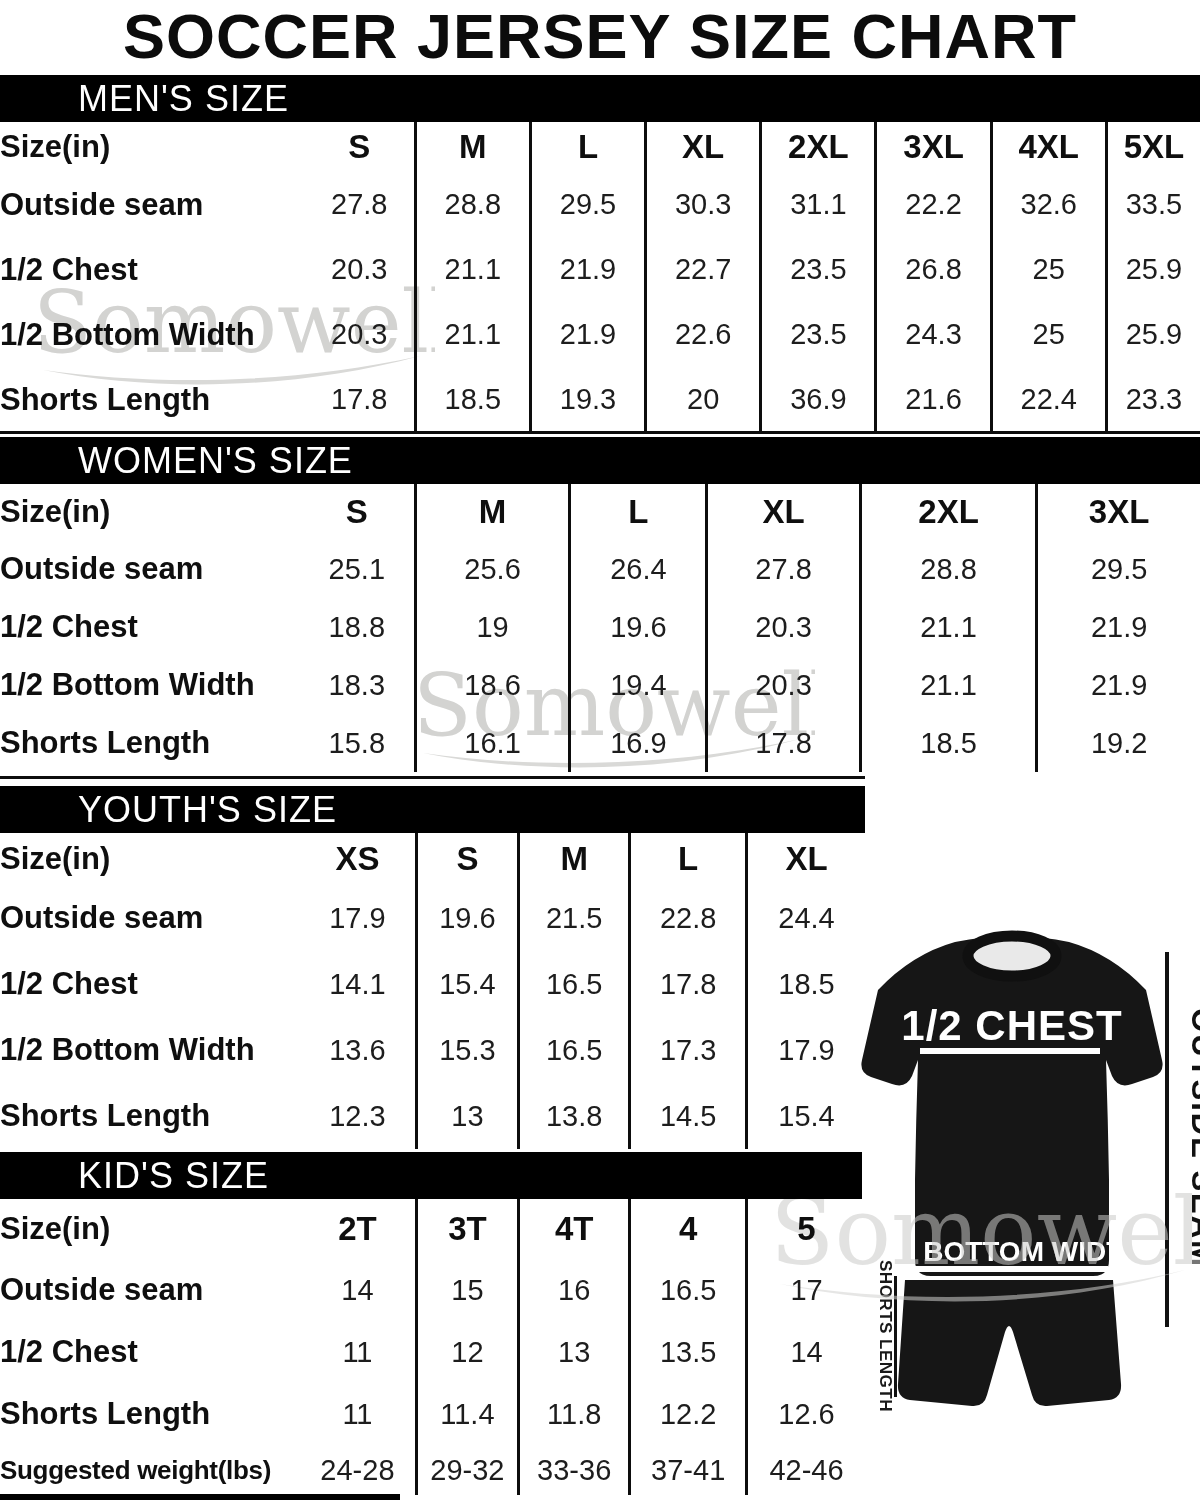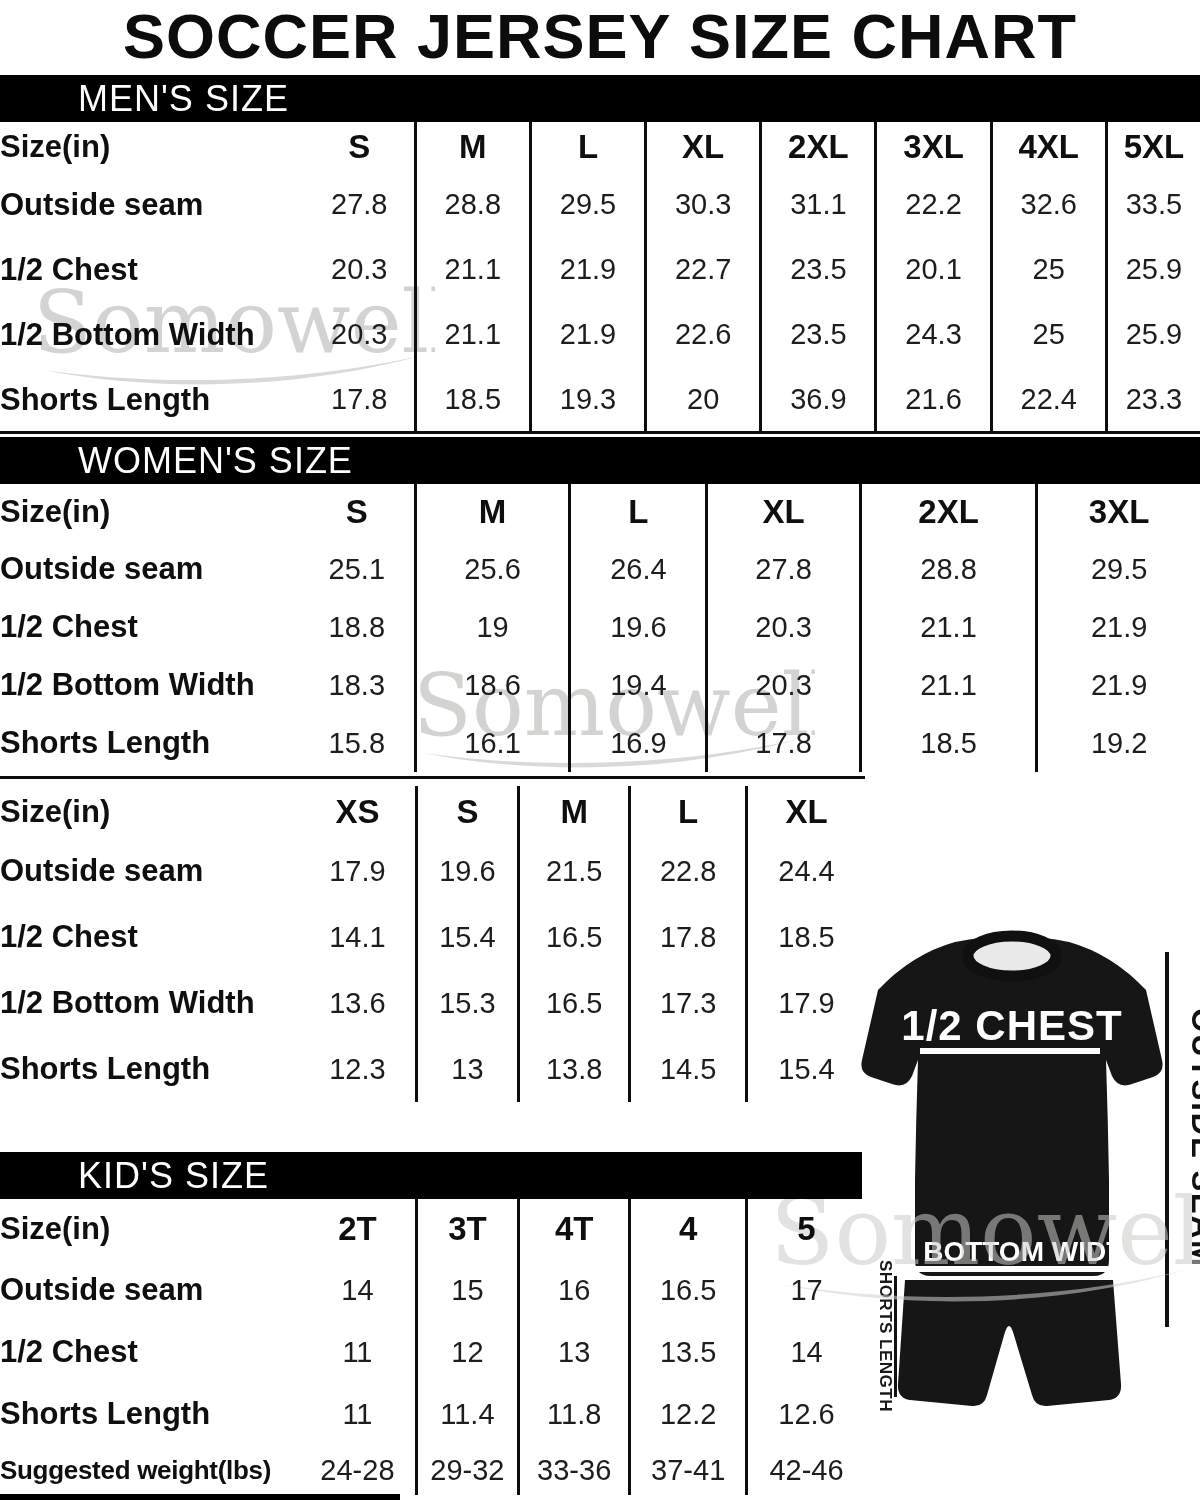--- a/index.html
+++ b/index.html
@@ -96,21 +96,21 @@
             <td class="val">32.6</td>
             <td class="val">33.5</td>
           </tr>
           <tr>
             <td class="label">1/2 Chest</td>
             <td class="val">20.3</td>
             <td class="val">21.1</td>
             <td class="val">21.9</td>
             <td class="val">22.7</td>
             <td class="val">23.5</td>
-            <td class="val">20.1</td>
+            <td class="val">26.8</td>
             <td class="val">25</td>
             <td class="val">25.9</td>
           </tr>
           <tr>
             <td class="label">1/2 Bottom Width</td>
             <td class="val">20.3</td>
             <td class="val">21.1</td>
             <td class="val">21.9</td>
             <td class="val">22.6</td>
             <td class="val">23.5</td>
@@ -193,20 +193,23 @@
             <td class="val">17.8</td>
             <td class="val">18.5</td>
             <td class="val">19.2</td>
           </tr>
         </tbody>
       </table>
   </section>
   <div class="hline" style="top:776px;left:0;width:865px"></div>
 
   <section class="sec" style="top:786px">
+    <div class="banner" style="width:865px">
+      <span>YOUTH'S SIZE</span>
+    </div>
     <table class="sizetable t-youth">
       <colgroup>
         <col style="width:25%">
           <col style="width:9.7%">
           <col style="width:8.5%">
           <col style="width:9.3%">
         <col style="width:9.7%">
           <col style="width:9.9%">
           <col style="width:27.9%">
       </colgroup>

